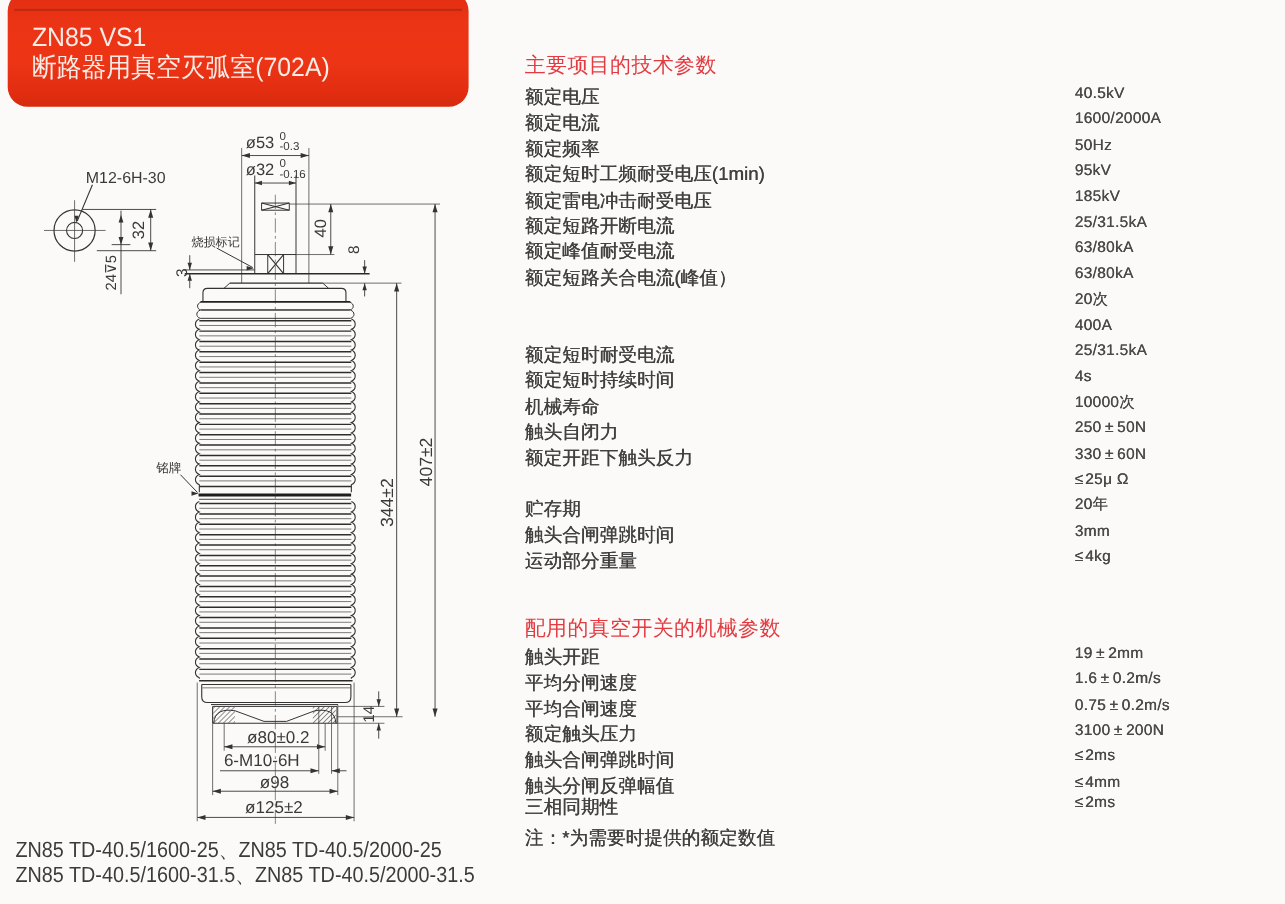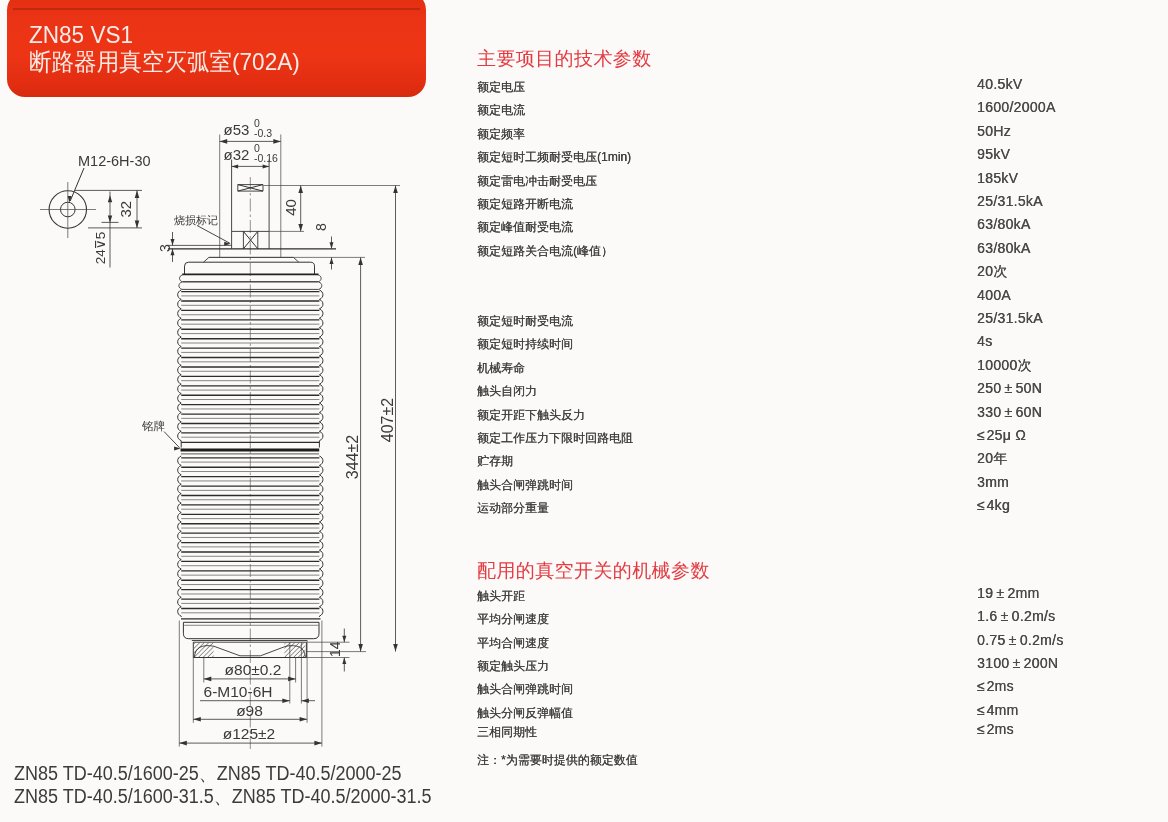--- a/index.html
+++ b/index.html
@@ -1,21 +1,21 @@
 <!DOCTYPE html>
 <html><head><meta charset="utf-8">
 <style>
 html,body{margin:0;padding:0}
 body{width:1168px;height:822px;position:relative;background:#fbfaf8;font-family:"Liberation Sans",sans-serif;overflow:hidden}
 .redbox{position:absolute;left:7px;top:-8px;width:419px;height:105px;border-radius:18px;
   background:linear-gradient(180deg,#e22e13 0%,#eb3315 25%,#ed3516 60%,#e22d11 88%,#d52b0f 100%);}
 .rt1{position:absolute;left:29px;top:22px;font-size:24px;line-height:26.5px;color:#f7ece6;transform:scaleX(0.94);transform-origin:left top}
 .hd{position:absolute;left:477px;font-size:19px;color:#e33b41;letter-spacing:0.4px;white-space:nowrap}
 .row{position:absolute;left:477px;width:660px;height:22px;white-space:nowrap}
-.lb{font-size:12px;color:#414141;text-shadow:0.35px 0 0 #414141}
+.lb{font-size:17px;color:#414141;text-shadow:0.35px 0 0 #414141}
 .vl{position:absolute;left:500px;top:-1px;font-size:14px;color:#4a4a4a;letter-spacing:0.3px;text-shadow:0.3px 0 0 #4a4a4a}
 .bt{position:absolute;left:14px;top:762px;font-size:20px;line-height:22.5px;color:#3b3b3b;transform:scaleX(0.9);transform-origin:left top;white-space:nowrap}
 </style></head>
 <body>
 <div class="redbox"></div>
 <div style="position:absolute;left:13px;top:8px;width:407px;height:2.4px;background:#99210a;opacity:0.5"></div>
 <div class="rt1">ZN85 VS1<br>断路器用真空灭弧室(702A)</div>
 <svg width="1168" height="822" viewBox="0 0 1168 822" style="position:absolute;left:0;top:0" font-family="&quot;Liberation Sans&quot;,sans-serif">
     <circle cx="67.8" cy="209.5" r="18.7" stroke="#333" stroke-width="1.1" fill="none"></circle>
     <circle cx="67.8" cy="209.5" r="7.3" stroke="#333" stroke-width="1.0" fill="none"></circle>
@@ -238,21 +238,21 @@
 <div class="row" style="top:194px"><span class="lb">额定短路开断电流</span><span class="vl">25/31.5kA</span></div>
 <div class="row" style="top:217px"><span class="lb">额定峰值耐受电流</span><span class="vl">63/80kA</span></div>
 <div class="row" style="top:241px"><span class="lb">额定短路关合电流(峰值）</span><span class="vl">63/80kA</span></div>
 <div class="row" style="top:264px"><span class="vl">20次</span></div>
 <div class="row" style="top:288px"><span class="vl">400A</span></div>
 <div class="row" style="top:311px"><span class="lb">额定短时耐受电流</span><span class="vl">25/31.5kA</span></div>
 <div class="row" style="top:334px"><span class="lb">额定短时持续时间</span><span class="vl">4s</span></div>
 <div class="row" style="top:358px"><span class="lb">机械寿命</span><span class="vl">10000次</span></div>
 <div class="row" style="top:381px"><span class="lb">触头自闭力</span><span class="vl">250 ± 50N</span></div>
 <div class="row" style="top:405px"><span class="lb">额定开距下触头反力</span><span class="vl">330 ± 60N</span></div>
-<div class="row" style="top:428px"><span class="lb">额定工作压力下限时回路电阻</span><span class="vl">≤ 25μ Ω</span></div>
+<div class="row" style="top:428px"><span class="vl">≤ 25μ Ω</span></div>
 <div class="row" style="top:451px"><span class="lb">贮存期</span><span class="vl">20年</span></div>
 <div class="row" style="top:475px"><span class="lb">触头合闸弹跳时间</span><span class="vl">3mm</span></div>
 <div class="row" style="top:498px"><span class="lb">运动部分重量</span><span class="vl">≤ 4kg</span></div>
 <div class="hd" style="top:558px">配用的真空开关的机械参数</div>
 <div class="row" style="top:586px"><span class="lb">触头开距</span><span class="vl">19 ± 2mm</span></div>
 <div class="row" style="top:609px"><span class="lb">平均分闸速度</span><span class="vl">1.6 ± 0.2m/s</span></div>
 <div class="row" style="top:633px"><span class="lb">平均合闸速度</span><span class="vl">0.75 ± 0.2m/s</span></div>
 <div class="row" style="top:656px"><span class="lb">额定触头压力</span><span class="vl">3100 ± 200N</span></div>
 <div class="row" style="top:679px"><span class="lb">触头合闸弹跳时间</span><span class="vl">≤ 2ms</span></div>
 <div class="row" style="top:703px"><span class="lb">触头分闸反弹幅值</span><span class="vl">≤ 4mm</span></div>

